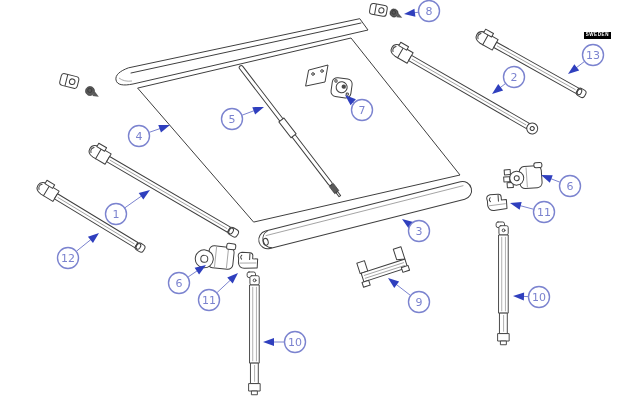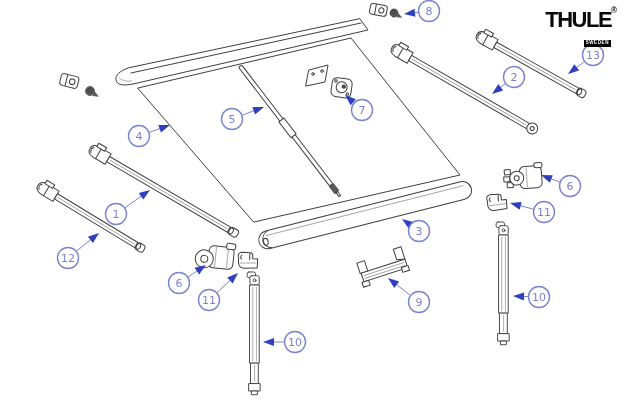--- a/index.html
+++ b/index.html
@@ -287,17 +287,17 @@
     </g>
     <g>
       <line class="leader" x1="584.2" y1="61.7" x2="574.4" y2="69.2"></line>
       <polygon class="arrow" points="0,0 -11,4 -11,-4" transform="translate(568,74) rotate(142.8)"></polygon>
       <circle class="cc" cx="593" cy="55" r="10.5"></circle>
       <text class="cn" x="593" y="59">13</text>
     </g>
   </svg>
 
   <div class="logo">
-    <span class="brand"><span>THULE</span><sup class="reg">®</sup></span><br>
+    <br>
     <span class="badge">SWEDEN</span>
   </div>
 
 </div>
 
 </body></html>

